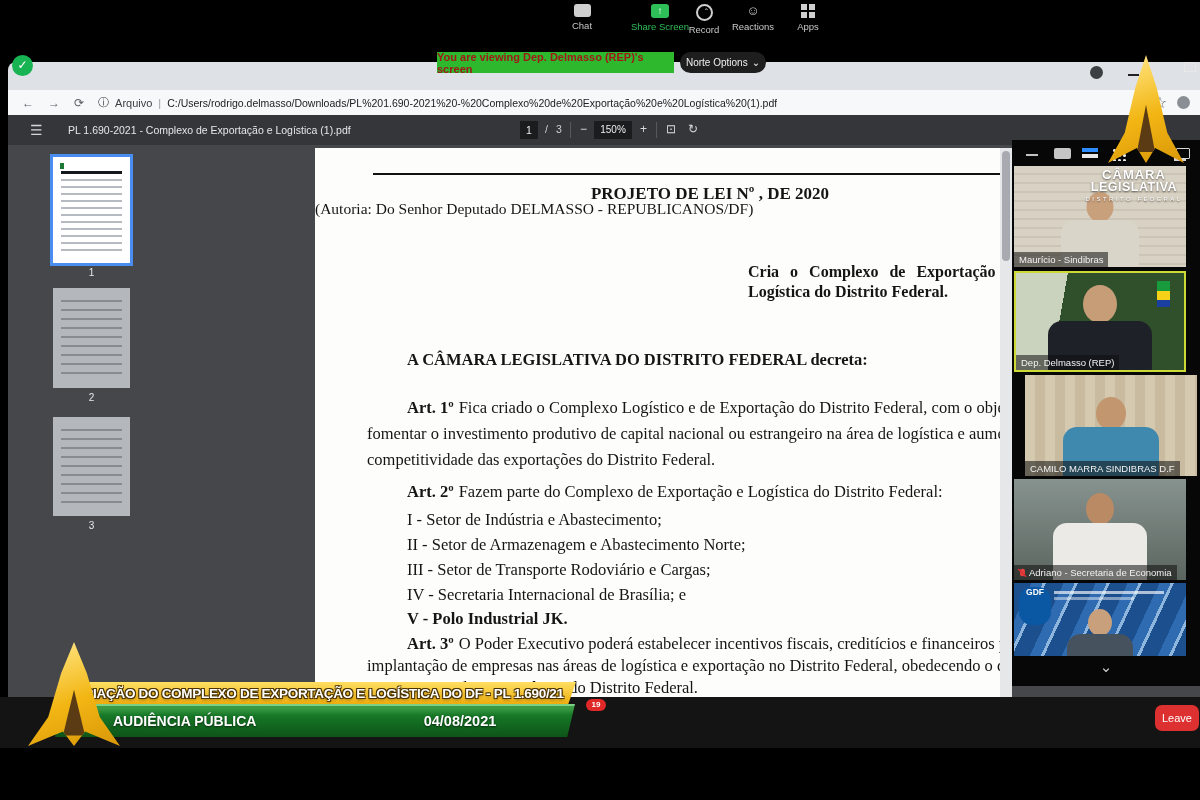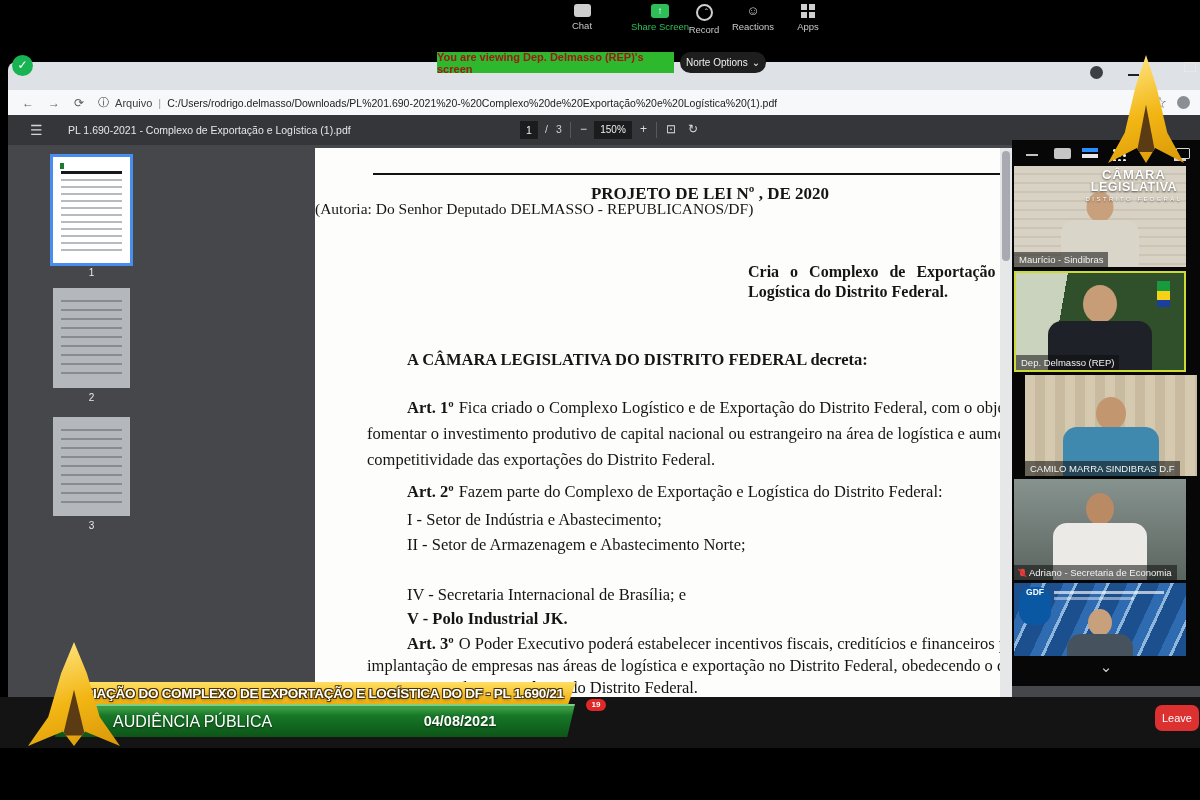--- a/index.html
+++ b/index.html
@@ -164,21 +164,21 @@
   .strip-yellow{left:62px;top:682px;width:514px;height:22px;z-index:35;
     background:linear-gradient(#ffdf63,#eead0e);
     clip-path:polygon(1.5% 0,100% 0,98.5% 100%,0 100%);
     display:flex;align-items:center;justify-content:center;}
   .strip-yellow .txt{color:#fff;font-size:13.5px;font-weight:bold;white-space:nowrap;letter-spacing:-.3px;
     text-shadow:-1px -1px 0 #4a3300,1px -1px 0 #4a3300,-1px 1px 0 #4a3300,1px 1px 0 #4a3300,0 2px 3px rgba(0,0,0,.4);}
   .strip-green{left:55px;top:704px;width:520px;height:33px;z-index:35;
     background:linear-gradient(#3a9a44 0 8%,#177827 30%,#0d5418);
     border-top:2px solid #7ed087;box-sizing:border-box;
     clip-path:polygon(1.5% 0,100% 0,98.5% 100%,0 100%);}
-  .strip-green .prog{position:absolute;left:58px;top:7px;color:#fff;font-size:16px;font-weight:normal;
+  .strip-green .prog{position:absolute;left:58px;top:7px;color:#fff;font-size:14px;font-weight:bold;
     text-shadow:0 1px 2px rgba(0,0,0,.6);}
   .strip-green .date{position:absolute;left:345px;top:7px;width:120px;text-align:center;color:#fff;
     font-size:14.5px;font-weight:bold;text-shadow:0 1px 2px rgba(0,0,0,.6);}
 
   
   .ext-circle{left:1090px;top:66px;width:13px;height:13px;border-radius:50%;background:#3c4043;z-index:2;}
   .win-min{left:1128px;top:74px;width:11px;height:2px;background:#202124;z-index:2;}
   .win-restore{left:1184px;top:62px;width:10px;height:8px;border:1.5px solid #e8e8e8;z-index:2;}
 </style>
 </head>
@@ -284,20 +284,21 @@
     </div>
     <div class="dl" style="left:52px;top:276px;">fomentar o investimento produtivo de capital nacional ou estrangeiro na área de logística e aumentar a</div>
     <div class="dl" style="left:52px;top:302px;">competitividade das exportações do Distrito Federal.</div>
 
     <div class="dl" style="left:92px;top:334px;">
       <b>Art. 2º</b><span>Fazem parte do Complexo de Exportação e Logística do Distrito Federal:</span>
     </div>
 
     <div class="dl" style="left:92px;top:362px;">I - Setor de Indústria e Abastecimento;</div>
     <div class="dl" style="left:92px;top:387px;">II - Setor de Armazenagem e Abastecimento Norte;</div>
+    <div class="dl" style="left:92px;top:412px;">III - Setor de Transporte Rodoviário e Cargas;</div>
     <div class="dl" style="left:92px;top:437px;">IV - Secretaria Internacional de Brasília; e</div>
     <div class="dl" style="left:92px;top:461px;font-weight:bold;">V - Polo Industrial JK.</div>
 
     <div class="dl" style="left:92px;top:486px;">
       <b>Art. 3º</b><span>O Poder Executivo poderá estabelecer incentivos fiscais, creditícios e financeiros para</span>
     </div>
     <div class="dl" style="left:52px;top:508px;">implantação de empresas nas áreas de logística e exportação no Distrito Federal, obedecendo o disposto</div>
     <div class="dl" style="left:52px;top:530px;">no artigo 131 da Lei Orgânica do Distrito Federal.</div>
 
     <div class="dl" style="left:92px;top:516px;top:552px;">

